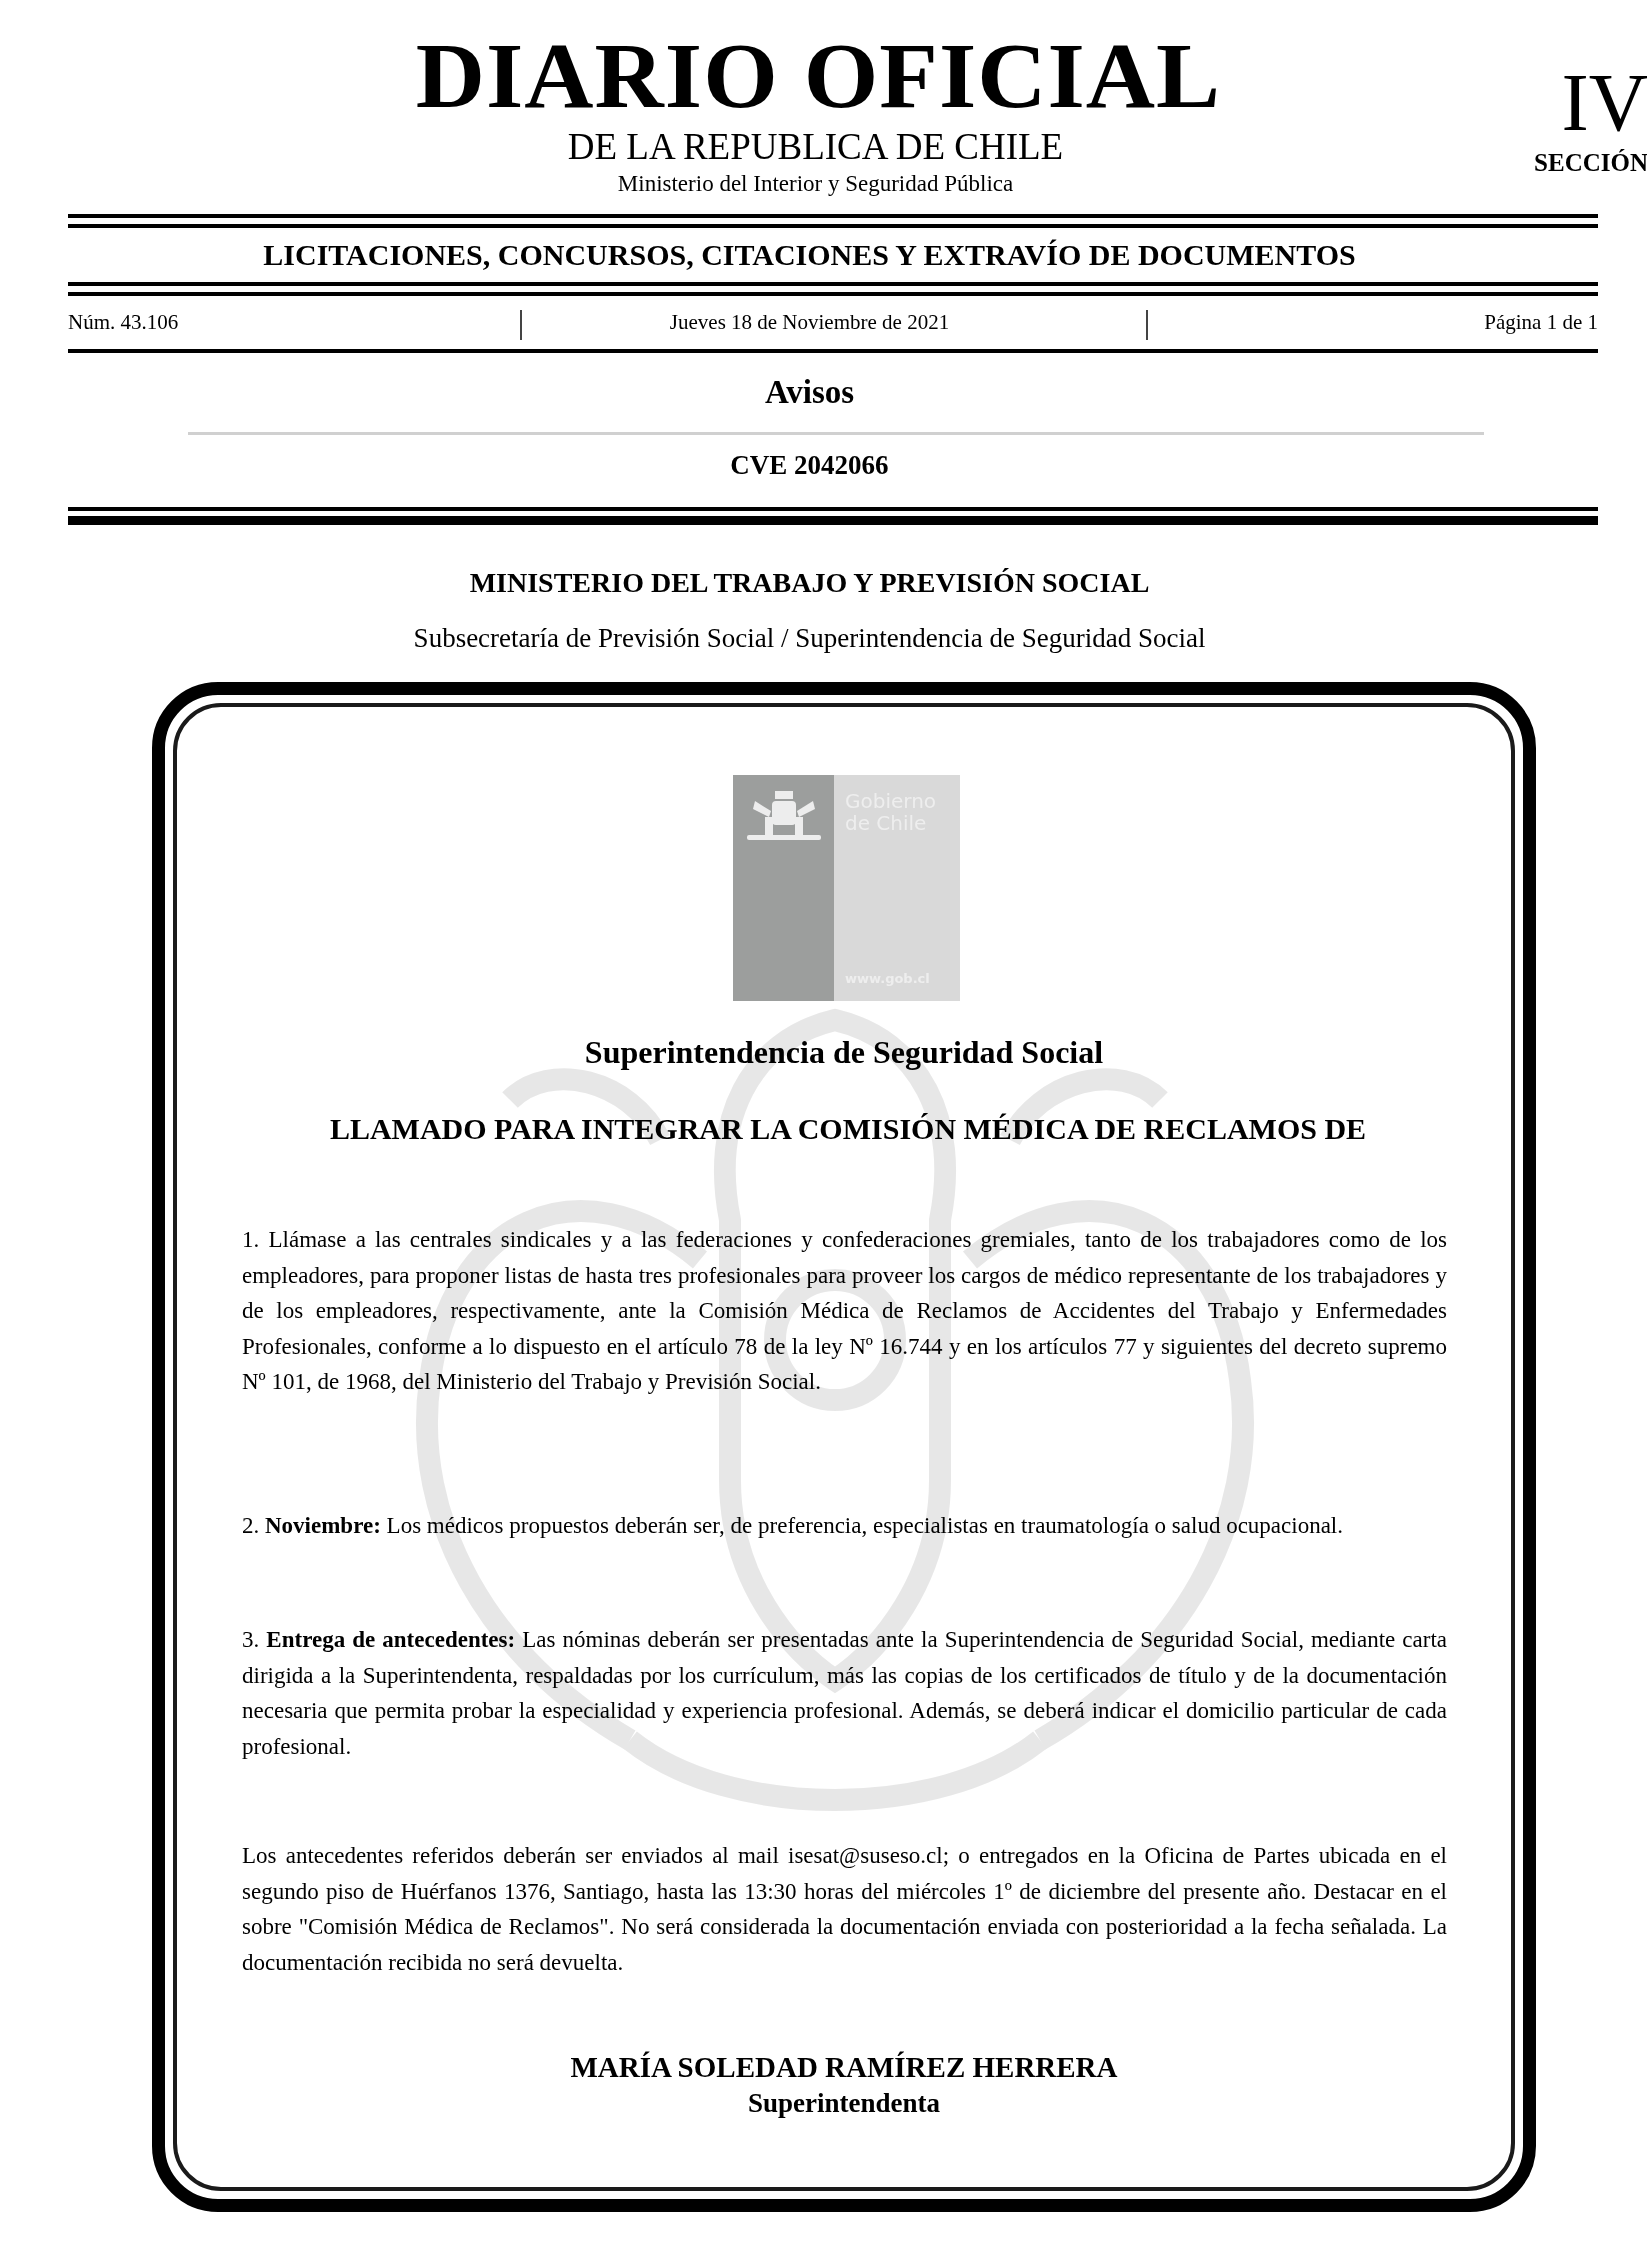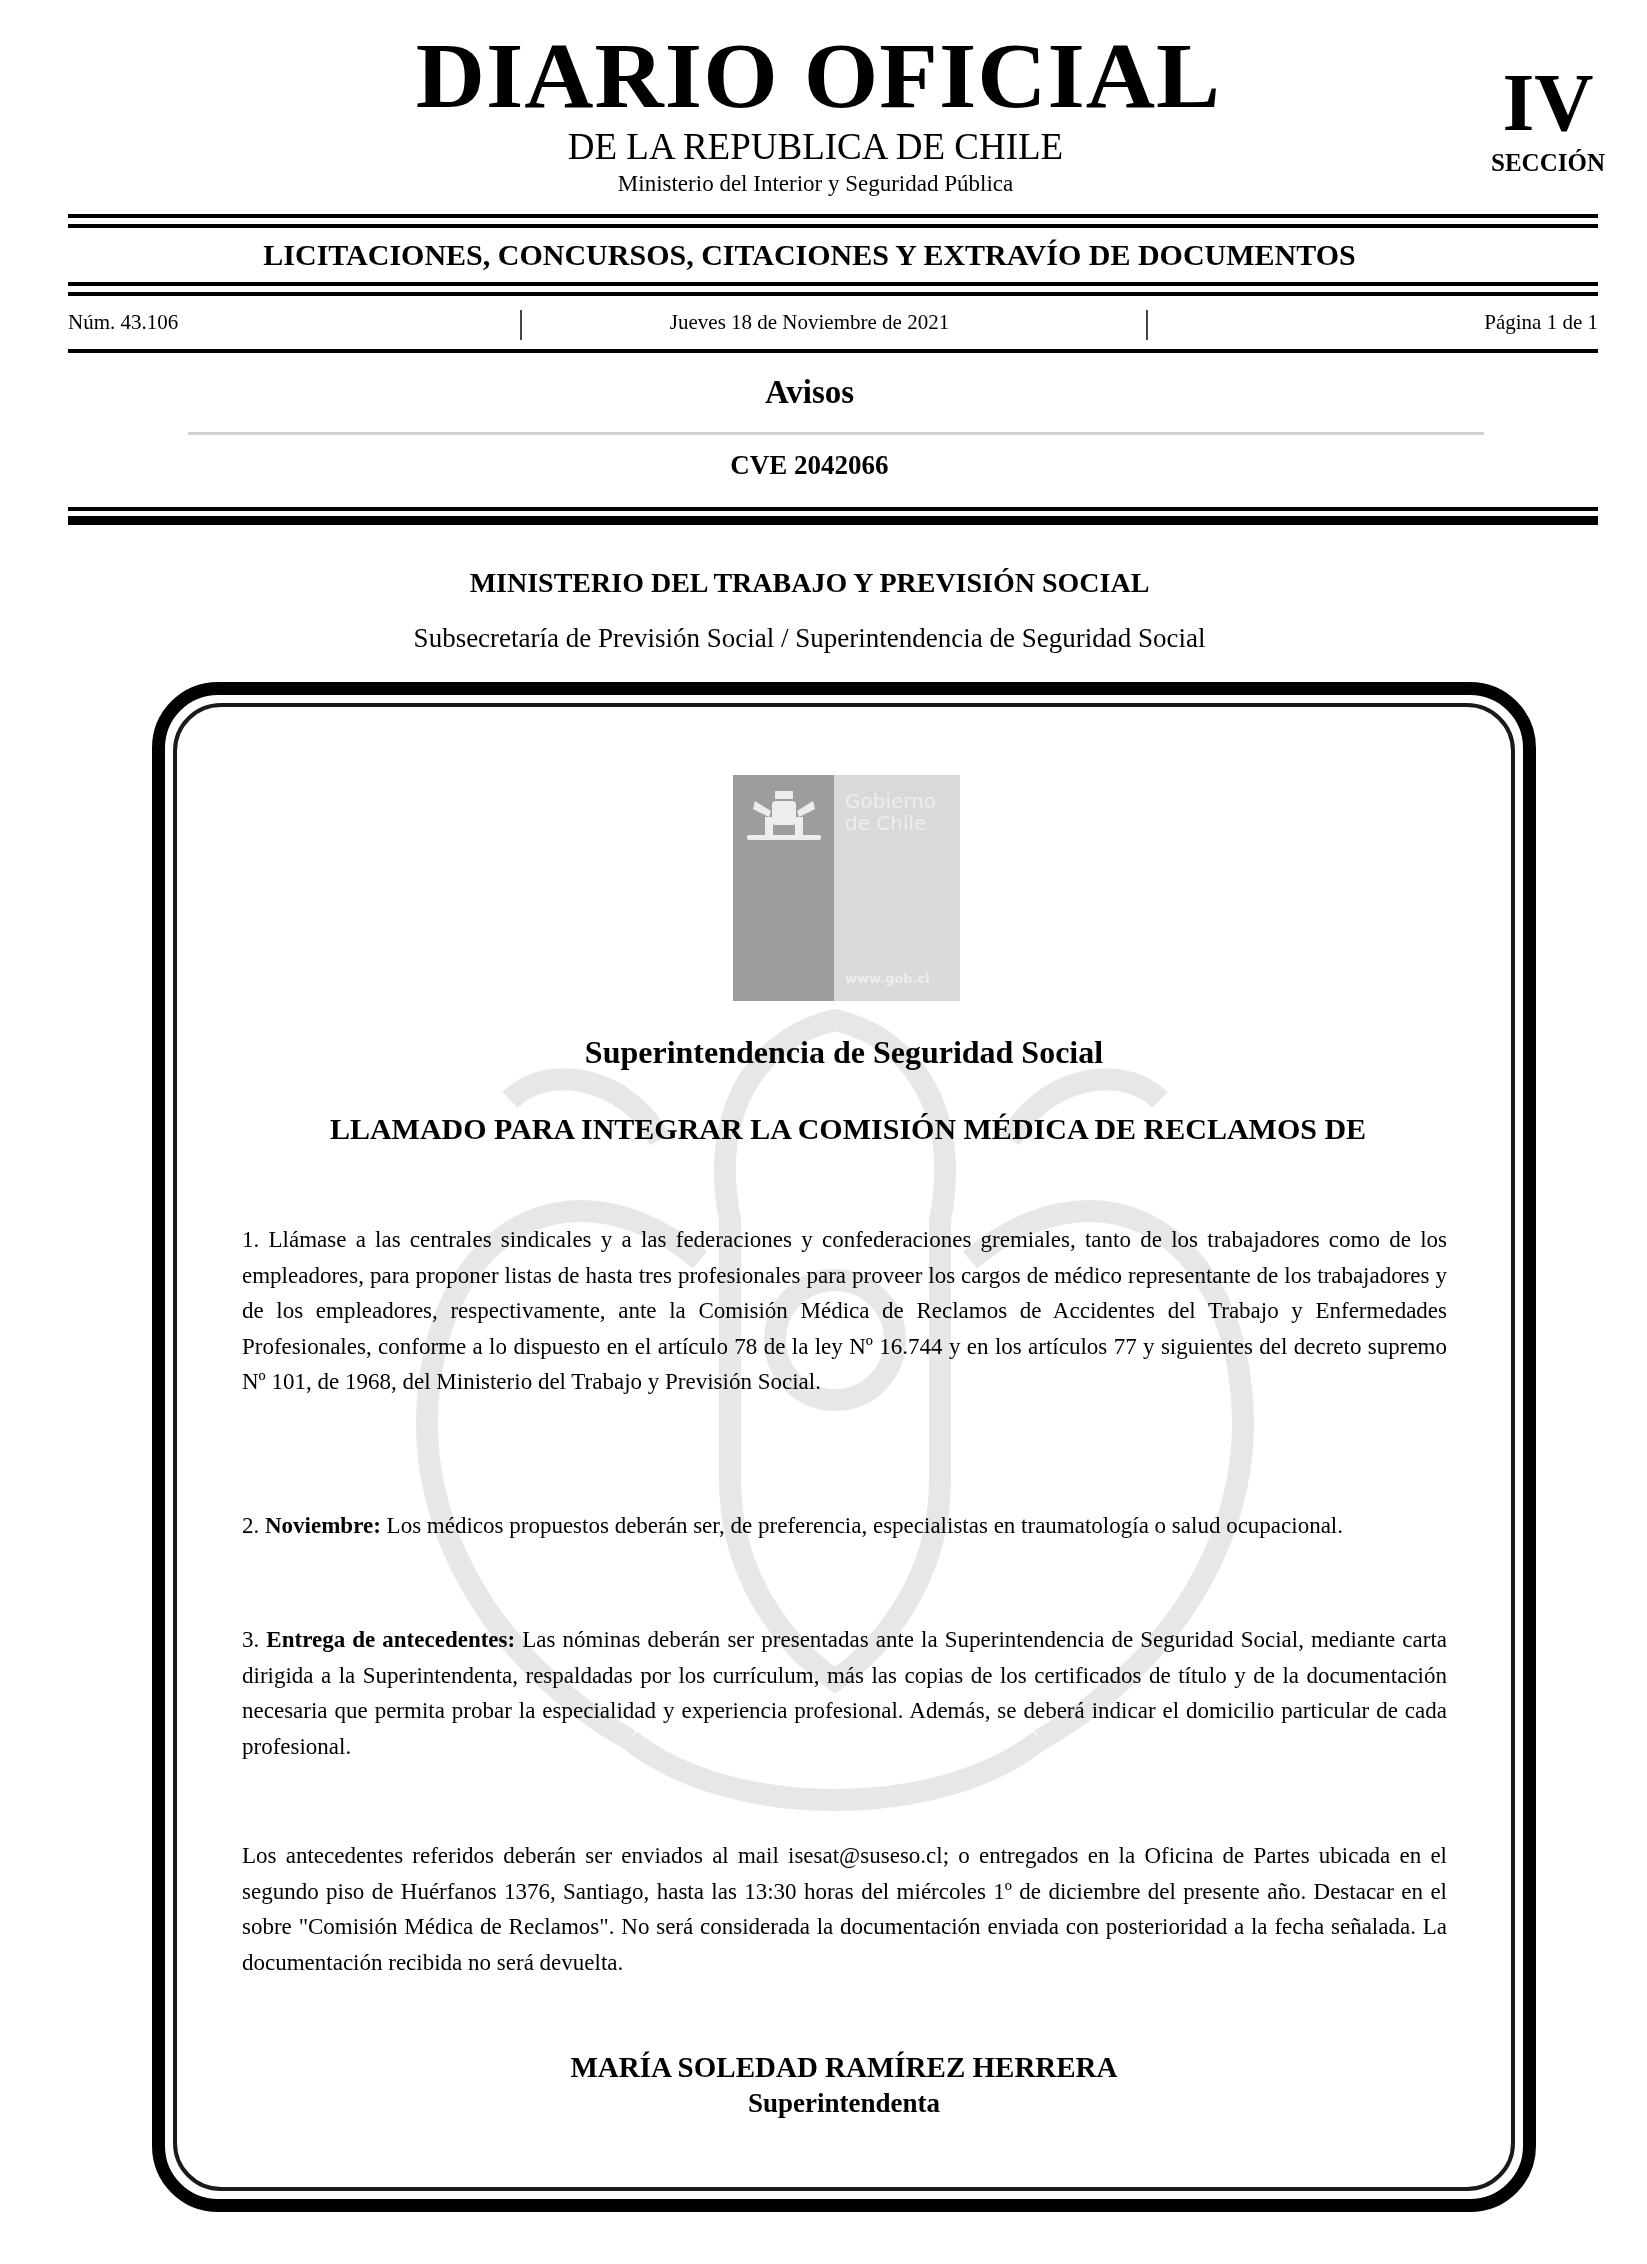--- a/index.html
+++ b/index.html
@@ -10,22 +10,22 @@
     .abs { position: absolute; }
     
     #title {
       left: 0; width: 1647px; top: 28px; text-align: center;
       font-size: 94px; font-weight: bold; letter-spacing: 1px; line-height: 1;
       transform: scaleX(1.02);
     }
     #title span { display:inline-block; margin-left: -10px; }
     #subtitle1 { left: 0; width: 1647px; top: 128px; text-align: center; font-size: 37px; line-height: 1; margin-left: -8px; }
     #subtitle2 { left: 0; width: 1647px; top: 172px; text-align: center; font-size: 23px; line-height: 1; margin-left: -8px; }
-    #sec-num { left: 1448px; width: 200px; top: 62px; text-align: center; font-size: 82px; font-weight: bold; line-height: 1; }
-    #sec-label { left: 1448px; width: 200px; top: 150px; text-align: center; font-size: 25px; font-weight: bold; line-height: 1; }
+    #sec-num { left: 1448px; width: 200px; top: 62px; text-align: right; font-size: 82px; font-weight: normal; line-height: 1; }
+    #sec-label { left: 1448px; width: 200px; top: 150px; text-align: right; font-size: 25px; font-weight: bold; line-height: 1; }
     .rule { position: absolute; left: 68px; width: 1530px; background: #000; }
     #r1 { top: 214px; height: 4px; }
     #r2 { top: 224px; height: 4px; }
     #category { left: 0; width: 1647px; top: 240px; text-align: center; font-size: 30px; font-weight: bold; line-height: 1; margin-left: -14px; }
     #r3 { top: 282px; height: 4px; }
     #r4 { top: 292px; height: 4px; }
     #info-num { left: 68px; top: 312px; font-size: 21px; line-height: 1; }
     #info-date { left: 0; width: 1647px; top: 312px; text-align: center; font-size: 21px; line-height: 1; margin-left: -14px; }
     #info-page { right: 49px; top: 312px; font-size: 21px; line-height: 1; }
     .vsep { position: absolute; top: 310px; width: 2px; height: 30px; background: #444; }

